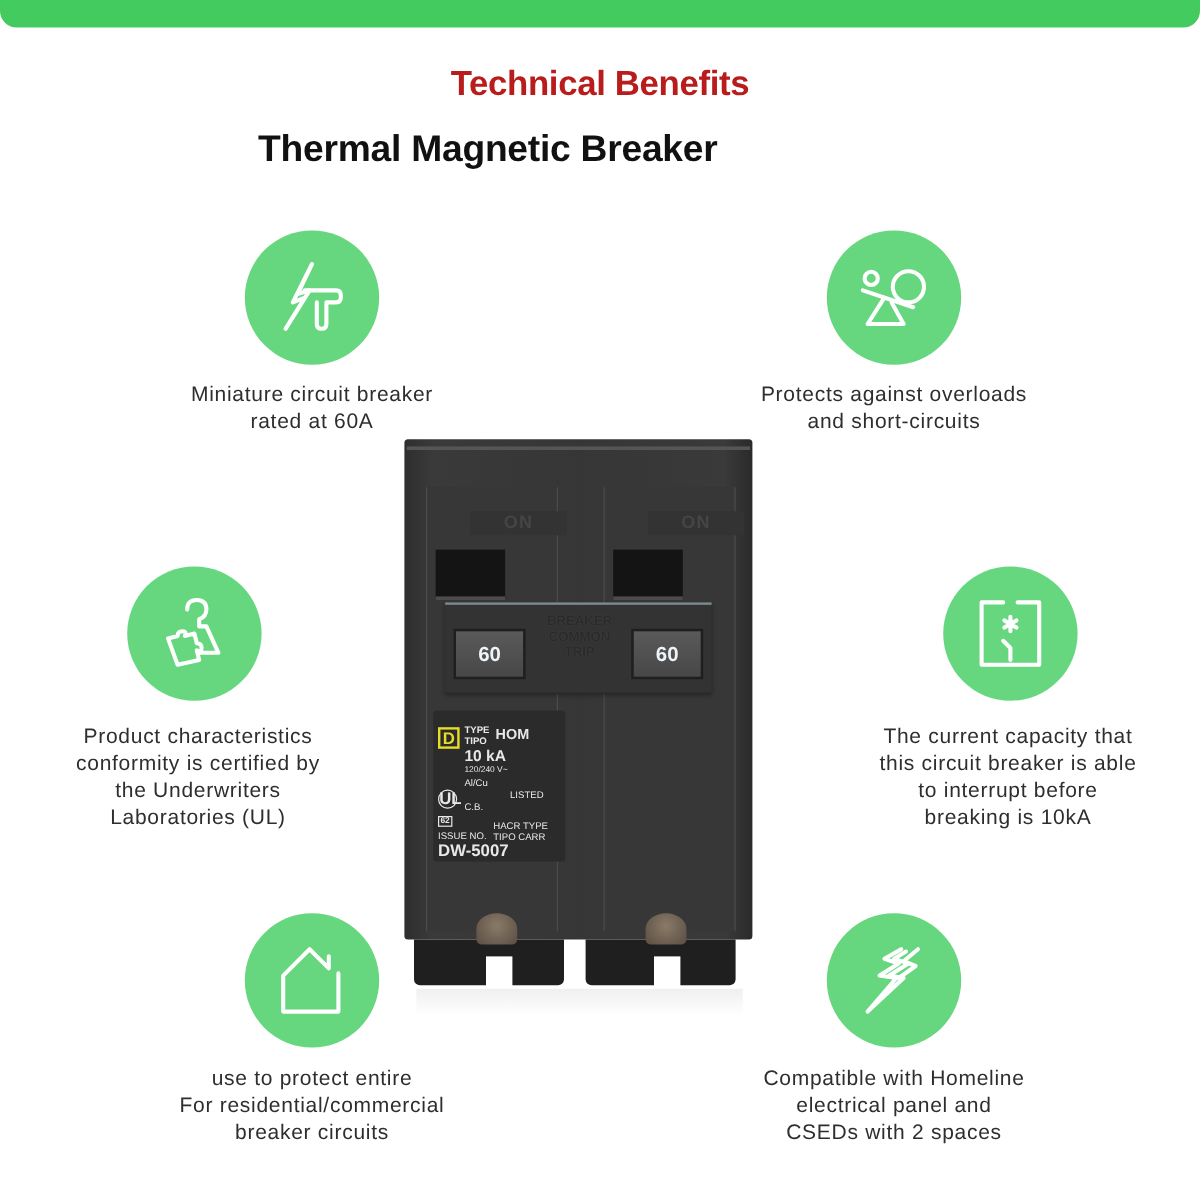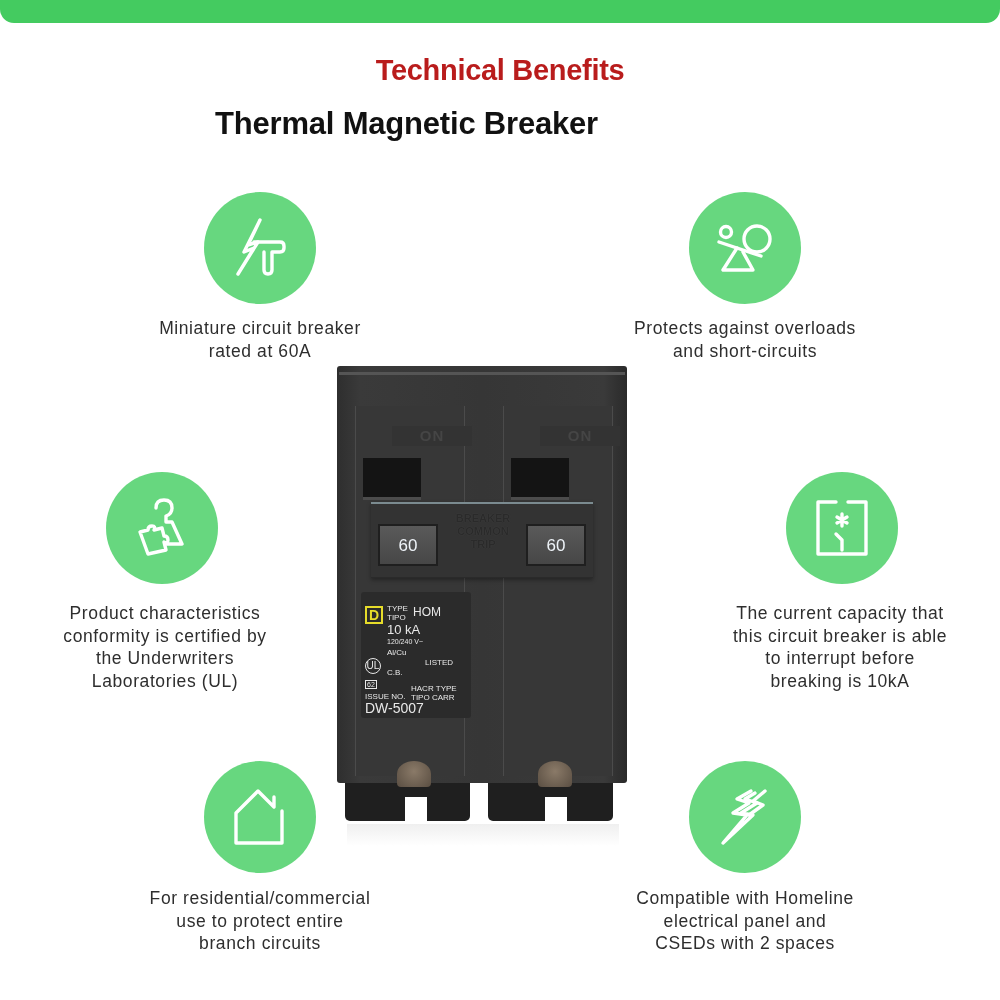--- a/index.html
+++ b/index.html
@@ -58,39 +58,39 @@
       background: #141414; border-bottom: 3px solid #4c4c4c;
     }
     .breaker .handle-bar {
       position: absolute; left: 34px; top: 136px; width: 222px; height: 76px;
       background: #333; border-top: 2px solid #7b8b90; border-bottom: 1px solid #2a2a2a;
       box-shadow: 0 2px 4px rgba(0,0,0,0.35);
     }
     .breaker .rating {
       position: absolute; top: 20px; width: 60px; height: 42px;
       background: linear-gradient(#5a5a5a, #474747); border: 2px solid #1f1f1f;
-      color: #eef3f8; font-size: 17px; font-weight: 400; text-align: center; line-height: 40px;
+      color: #eef3f8; font-size: 17px; font-weight: 700; text-align: center; line-height: 40px;
     }
     .breaker .rating.left { left: 7px; }
     .breaker .rating.right { left: 155px; }
     .breaker .tie-text {
       position: absolute; left: 74px; top: 8px; width: 76px; text-align: center;
       font-size: 11px; line-height: 13px; color: #2a2a2a; font-weight: 700;
       text-shadow: 0 0 1px #4a4a4a;
     }
     .breaker .label-panel {
       position: absolute; left: 24px; top: 226px; width: 110px; height: 126px;
       background: #2b2b2b; border-radius: 3px;
     }
     .breaker .sqd-logo {
       position: absolute; left: 4px; top: 14px; width: 18px; height: 18px;
       border: 2px solid #e6dc2a; color: #e6dc2a; font-size: 14px; font-weight: 700;
       text-align: center; line-height: 14px;
     }
-    .breaker .label-line { position: absolute; color: #e8e8e8; font-weight: 400; white-space: nowrap; }
+    .breaker .label-line { position: absolute; color: #e8e8e8; font-weight: 700; white-space: nowrap; }
     .breaker .terminals { position: absolute; left: 8px; top: 417px; width: 276px; height: 38px; }
     .breaker .term-block {
       position: absolute; top: 0; width: 125px; height: 38px; background: #1f1f1f;
       border-radius: 0 0 5px 5px;
     }
     .breaker .term-block.left { left: 0; }
     .breaker .term-block.right { left: 143px; }
     .breaker .screw {
       position: absolute; top: -22px; width: 34px; height: 26px; border-radius: 50% 50% 4px 4px;
       background: radial-gradient(circle at 50% 40%, #8a7a68, #5a4e42);
@@ -161,23 +161,23 @@
   <span>to interrupt before</span>
   <span>breaking is 10kA</span>
 </div>
 
 <div class="icon-circle" style="left:204px; top:761px;">
   <svg viewBox="0 0 72 72">
     <path d="M12 62 L12 32 L34 10 L50 26 L50 16 M58 30 L58 62 L12 62"></path>
   </svg>
 </div>
 <div class="feature-text" style="left:110px; top:887px; width:300px;">
+  <span>use to protect entire</span>
   <span>For residential/commercial</span>
-  <span>use to protect entire</span>
-  <span>branch circuits</span>
+  <span>breaker circuits</span>
 </div>
 
 <div class="icon-circle" style="left:689px; top:761px;">
   <svg viewBox="0 0 72 72">
     <path d="M42 10 L28 18 L40 22 L24 32 L38 34 L14 62 L44 34 L32 32 L48 22 L36 18 L46 12"></path>
     <path d="M56 10 L44 20 L54 24 L40 34"></path>
   </svg>
 </div>
 <div class="feature-text" style="left:595px; top:887px; width:300px;">
   <span>Compatible with Homeline</span>
@@ -209,21 +209,21 @@
   </div>
 
   <div class="label-panel">
     <div class="sqd-logo">D</div>
     <div class="label-line" style="left:26px; top:12px; font-size:8px; line-height:9px;">TYPE</div>
     <div class="label-line" style="left:26px; top:21px; font-size:8px; line-height:9px;">TIPO</div>
     <div class="label-line" style="left:52px; top:13px; font-size:12px;">HOM</div>
     <div class="label-line" style="left:26px; top:30px; font-size:13px;">10 kA</div>
     <div class="label-line" style="left:26px; top:46px; font-size:7px; font-weight:400;">120/240 V~</div>
     <div class="label-line" style="left:26px; top:56px; font-size:8px; font-weight:400;">Al/Cu</div>
-    <div class="label-line" style="left:4px; top:66px; font-size:10px; width:16px; height:16px; border:1.5px solid #e8e8e8; border-radius:50%; text-align:center; line-height:13px;">UL</div>
+    <div class="label-line" style="left:4px; top:66px; font-size:14px; width:16px; height:16px; border:1.5px solid #e8e8e8; border-radius:50%; text-align:right; line-height:13px;">UL</div>
     <div class="label-line" style="left:26px; top:66px; font-size:8px; font-weight:400;margin-left:38px;">LISTED</div>
     <div class="label-line" style="left:26px; top:76px; font-size:8px; font-weight:400;">C.B.</div>
     <div class="label-line" style="left:4px; top:88px; font-size:7px; border:1px solid #e8e8e8; padding:0 1px;">62</div>
     <div class="label-line" style="left:50px; top:92px; font-size:8px; font-weight:400;">HACR TYPE</div>
     <div class="label-line" style="left:50px; top:101px; font-size:8px; font-weight:400;">TIPO CARR</div>
     <div class="label-line" style="left:4px; top:100px; font-size:8px; font-weight:400;">ISSUE NO.</div>
     <div class="label-line" style="left:4px; top:108px; font-size:14px;">DW-5007</div>
   </div>
 
   <div class="terminals">

